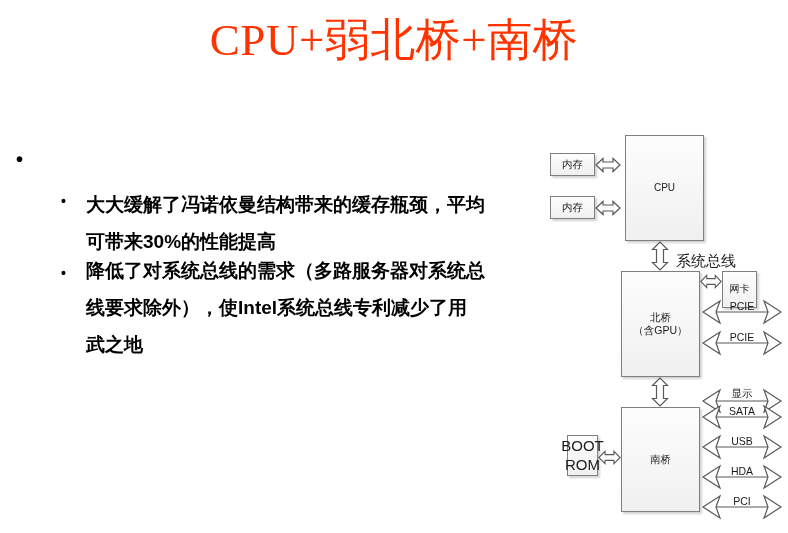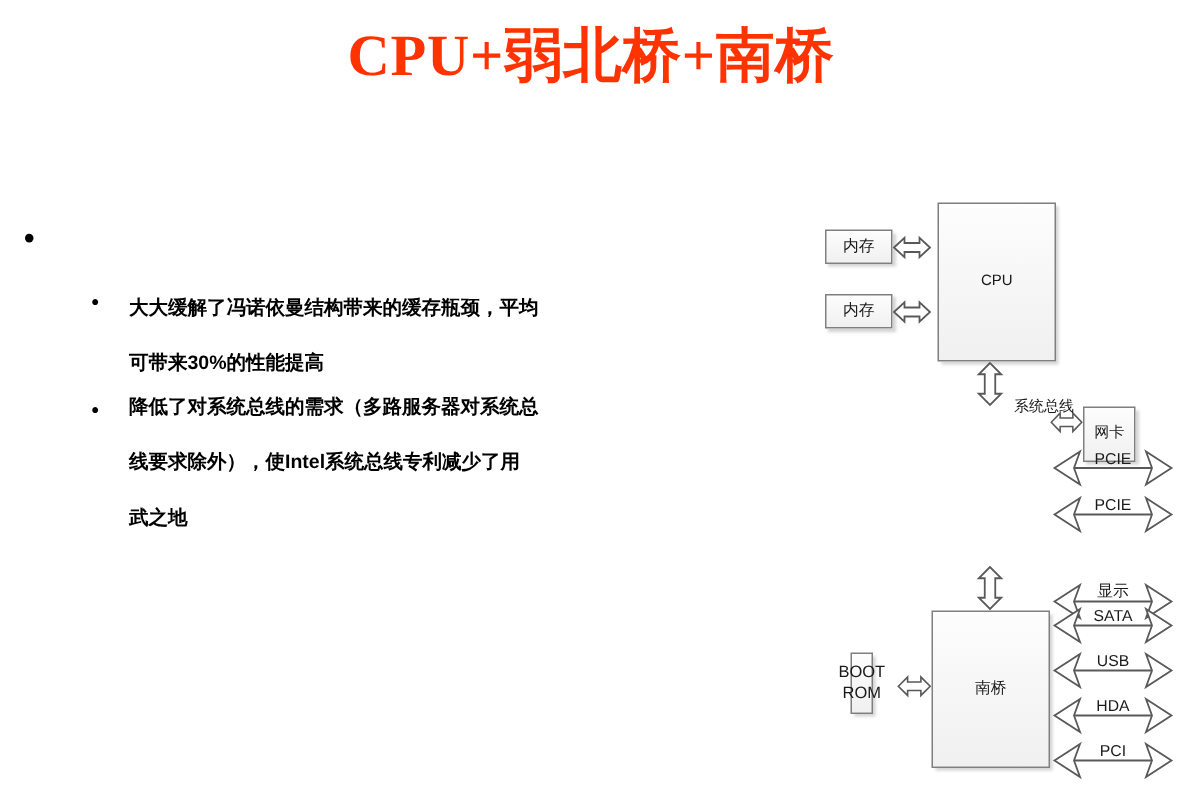--- a/index.html
+++ b/index.html
@@ -4,59 +4,59 @@
 <style>
   html,body{margin:0;padding:0;background:#ffffff;}
   .slide{
     position:relative;width:788px;height:533px;background:#ffffff;overflow:hidden;
     font-family:"Liberation Sans","DejaVu Sans",sans-serif;color:#000;
   }
   
   .slide-title{
     position:absolute;top:10px;left:0;width:100%;margin:0;text-align:center;
     font-family:"Liberation Serif","DejaVu Serif",serif;
-    font-size:39px;font-weight:700;color:#ff3300;letter-spacing:0.5px;
+    font-size:45px;font-weight:400;color:#ff3300;letter-spacing:0.5px;
   }
   
   .dot{position:absolute;font-weight:700;color:#000;}
   .dot-l1{left:16px;top:148px;font-size:20px;}
   .dot-l2a{left:61px;top:193px;font-size:14px;}
   .dot-l2b{left:61px;top:265px;font-size:14px;}
   .bullet-main-text{
     position:absolute;left:44px;top:148px;font-size:20px;font-weight:700;white-space:nowrap;
   }
-  .sub-block{position:absolute;left:86px;font-size:13px;font-weight:700;}
+  .sub-block{position:absolute;left:86px;font-size:19px;font-weight:700;}
   .sub-block .ln{height:37px;line-height:37px;white-space:nowrap;}
   .sub1{top:186px;}
   .sub2{top:252px;}
   
   .dbox{
     position:absolute;box-sizing:border-box;border:1px solid #7f7f7f;
     background:linear-gradient(180deg,#fdfdfd 0%,#f0f0f0 100%);
     box-shadow:2px 2px 2px rgba(130,130,130,.35);
     display:flex;flex-direction:column;align-items:center;justify-content:center;
     font-size:10.5px;color:#1a1a1a;text-align:center;line-height:1.25;
   }
   .box-mem1{left:550px;top:153px;width:45px;height:23px;}
   .box-mem2{left:550px;top:196px;width:45px;height:23px;}
   .box-cpu {left:625px;top:135px;width:79px;height:106px;font-size:10px;}
   .box-nb  {left:621px;top:271px;width:79px;height:106px;}
   .box-nic {left:722px;top:271px;width:35px;height:37px;font-size:10px;}
   .box-sb  {left:621px;top:407px;width:79px;height:105px;}
-  .box-boot{left:567px;top:435px;width:15px;height:41px;font-size:11px;}
+  .box-boot{left:567px;top:435px;width:31px;height:41px;font-size:15px;}
   
   .arr{position:absolute;}
   .arr svg{display:block;}
   .arr-mem1{left:595px;top:156px;}
   .arr-mem2{left:595px;top:199px;}
   .arr-nic {left:700px;top:273px;}
   .arr-boot{left:598px;top:449px;}
   .arr-sysbus{left:650px;top:241px;}
   .arr-nbsb{left:650px;top:377px;}
-  .sysbus-label{position:absolute;left:676px;top:264px;font-size:10px;color:#1a1a1a;white-space:nowrap;}
+  .sysbus-label{position:absolute;left:676px;top:252px;font-size:15px;color:#1a1a1a;white-space:nowrap;}
   
   .bus-arrow{position:absolute;width:82px;height:28px;left:701px;}
   .bus-nb1{top:297px;} .bus-nb2{top:328px;} .bus-nb3{top:359px;margin-top:27px;}
   .bus-sb1{top:402px;} .bus-sb2{top:432px;} .bus-sb3{top:462px;} .bus-sb4{top:492px;}
   .bus-label{
     position:absolute;left:0;right:0;bottom:13px;text-align:center;
     font-size:10.5px;color:#1a1a1a;white-space:nowrap;
   }
 </style>
 </head>
@@ -83,20 +83,24 @@
 
   <div class="dbox box-mem1">
     <span>内存</span>
   </div>
   <div class="dbox box-mem2">
     <span>内存</span>
   </div>
   <div class="dbox box-cpu">
     <span>CPU</span>
   </div>
+  <div class="dbox box-nb">
+    <span>北桥</span>
+    <span>（含GPU）</span>
+  </div>
   <div class="dbox box-nic">
     <span>网卡</span>
   </div>
   <div class="dbox box-sb">
     <span>南桥</span>
   </div>
   <div class="dbox box-boot">
     <span>BOOT</span>
     <span>ROM</span>
   </div>

